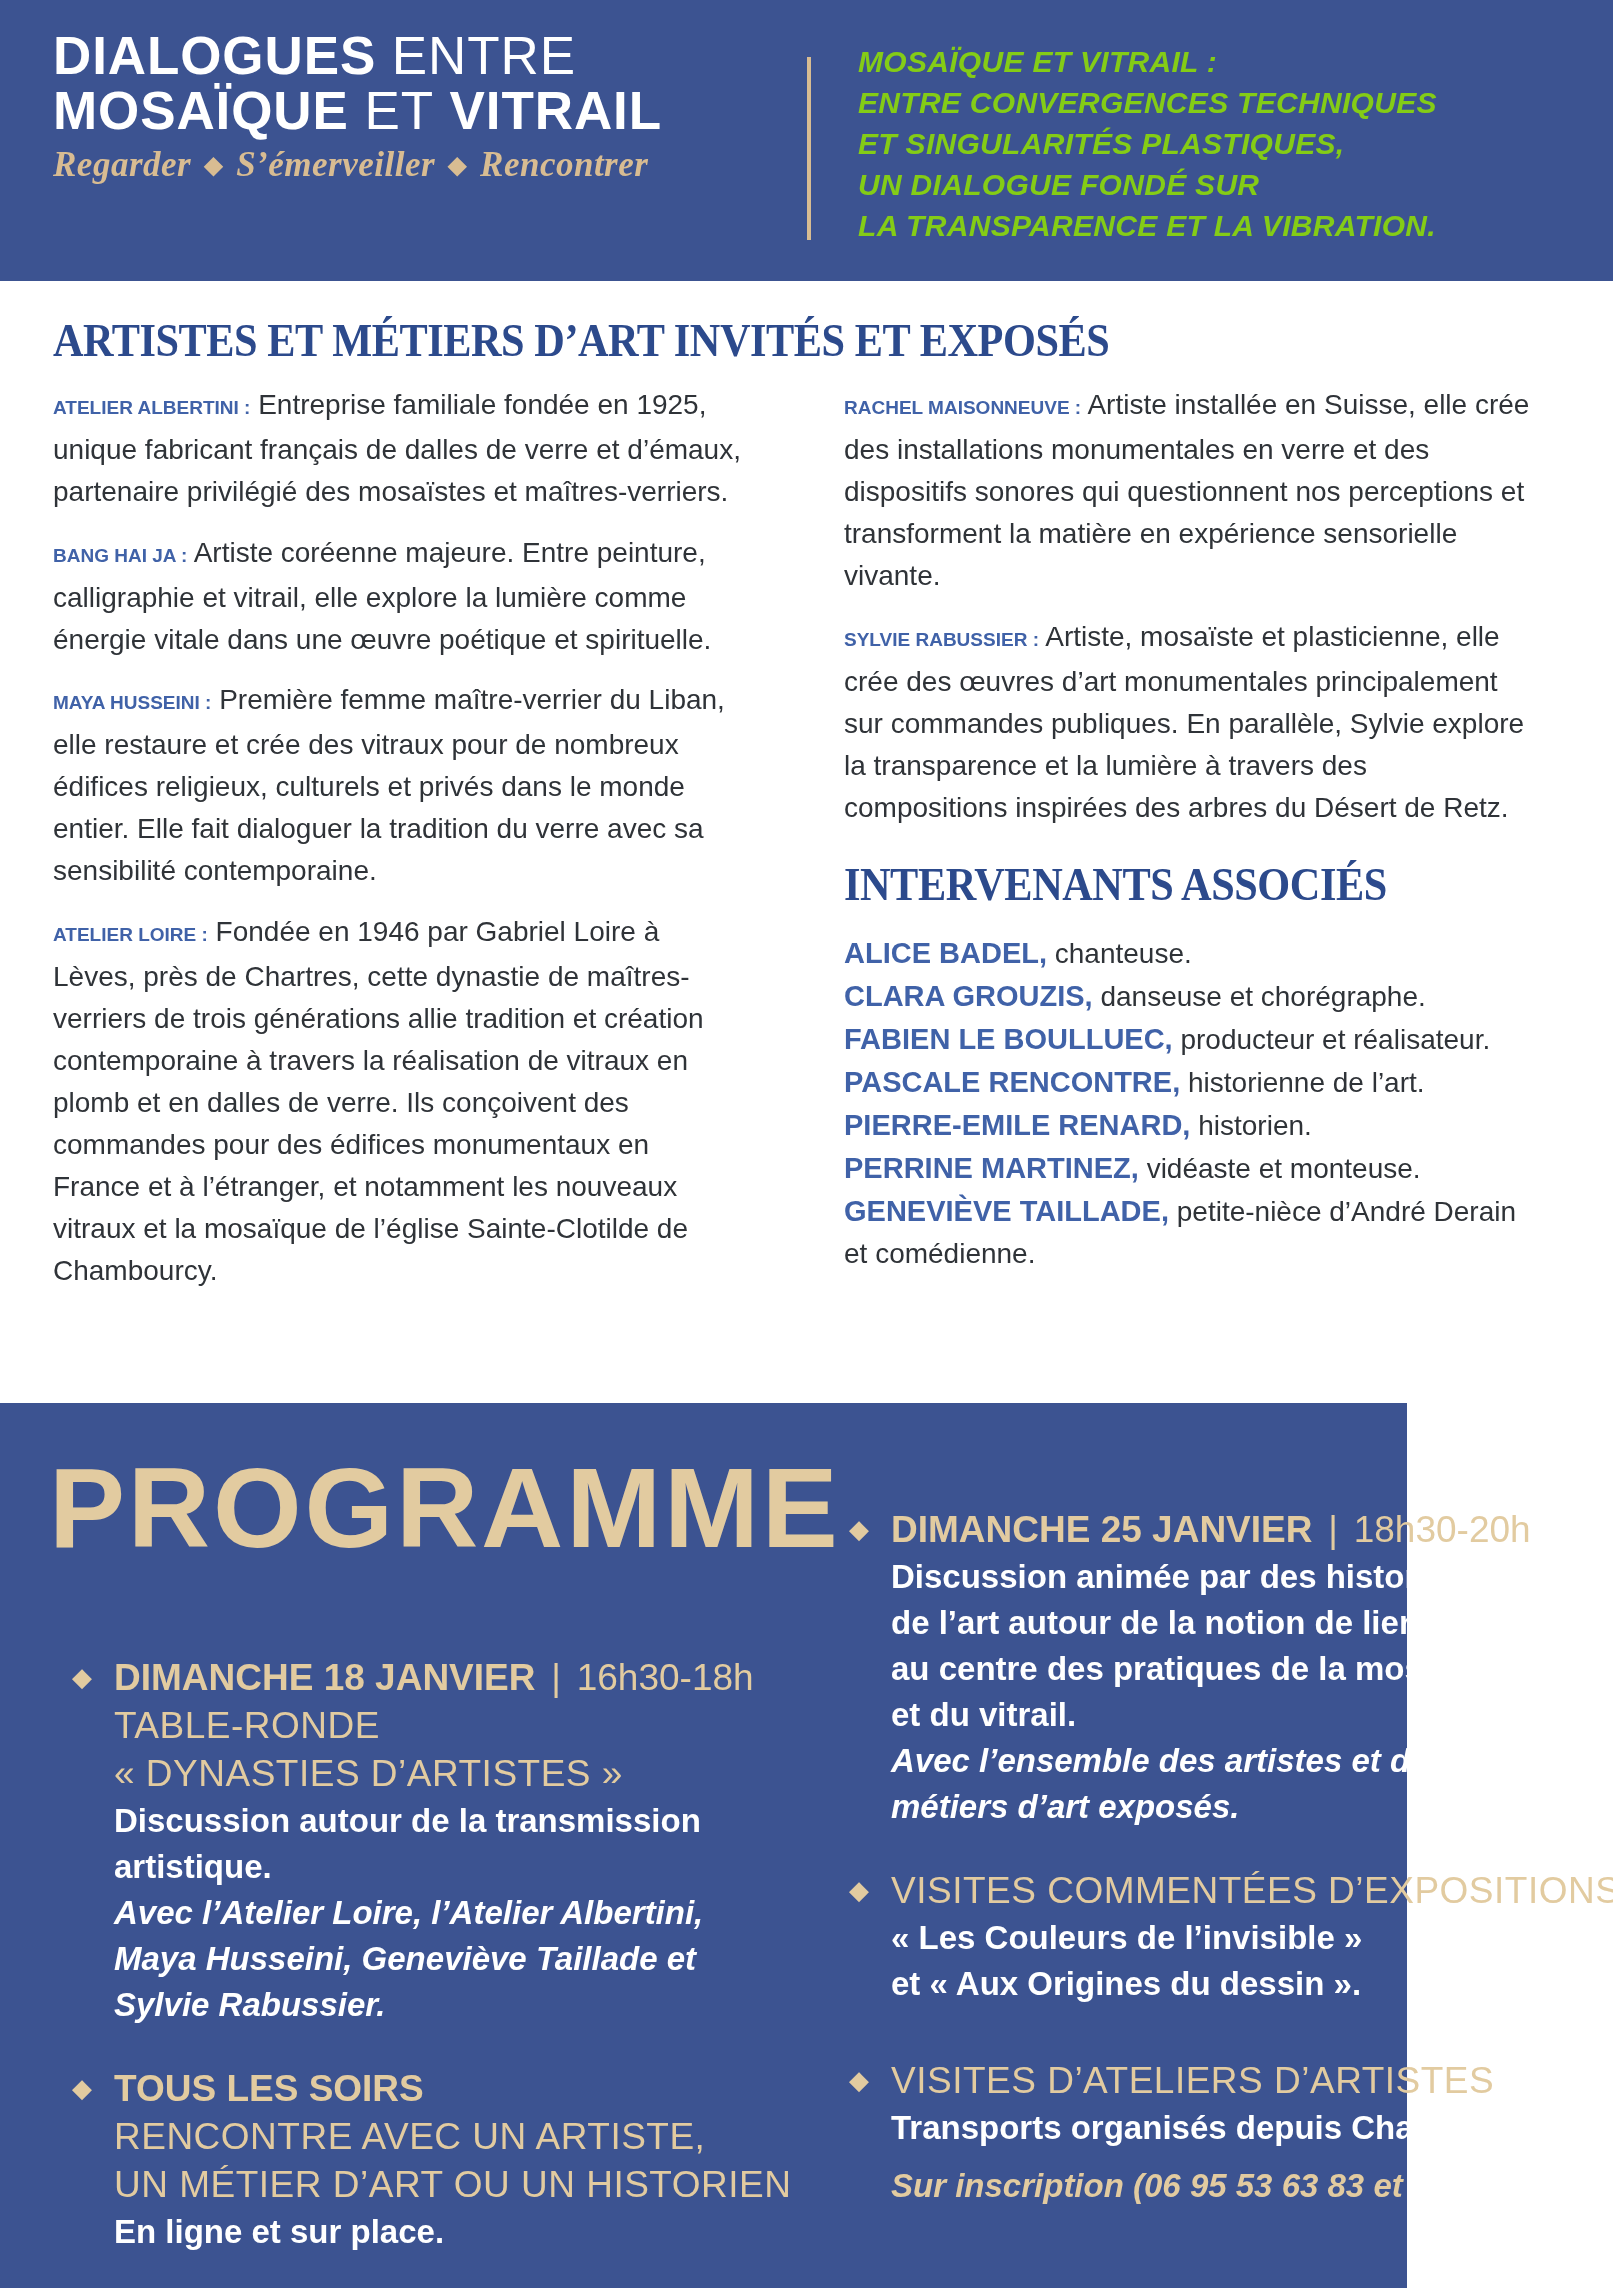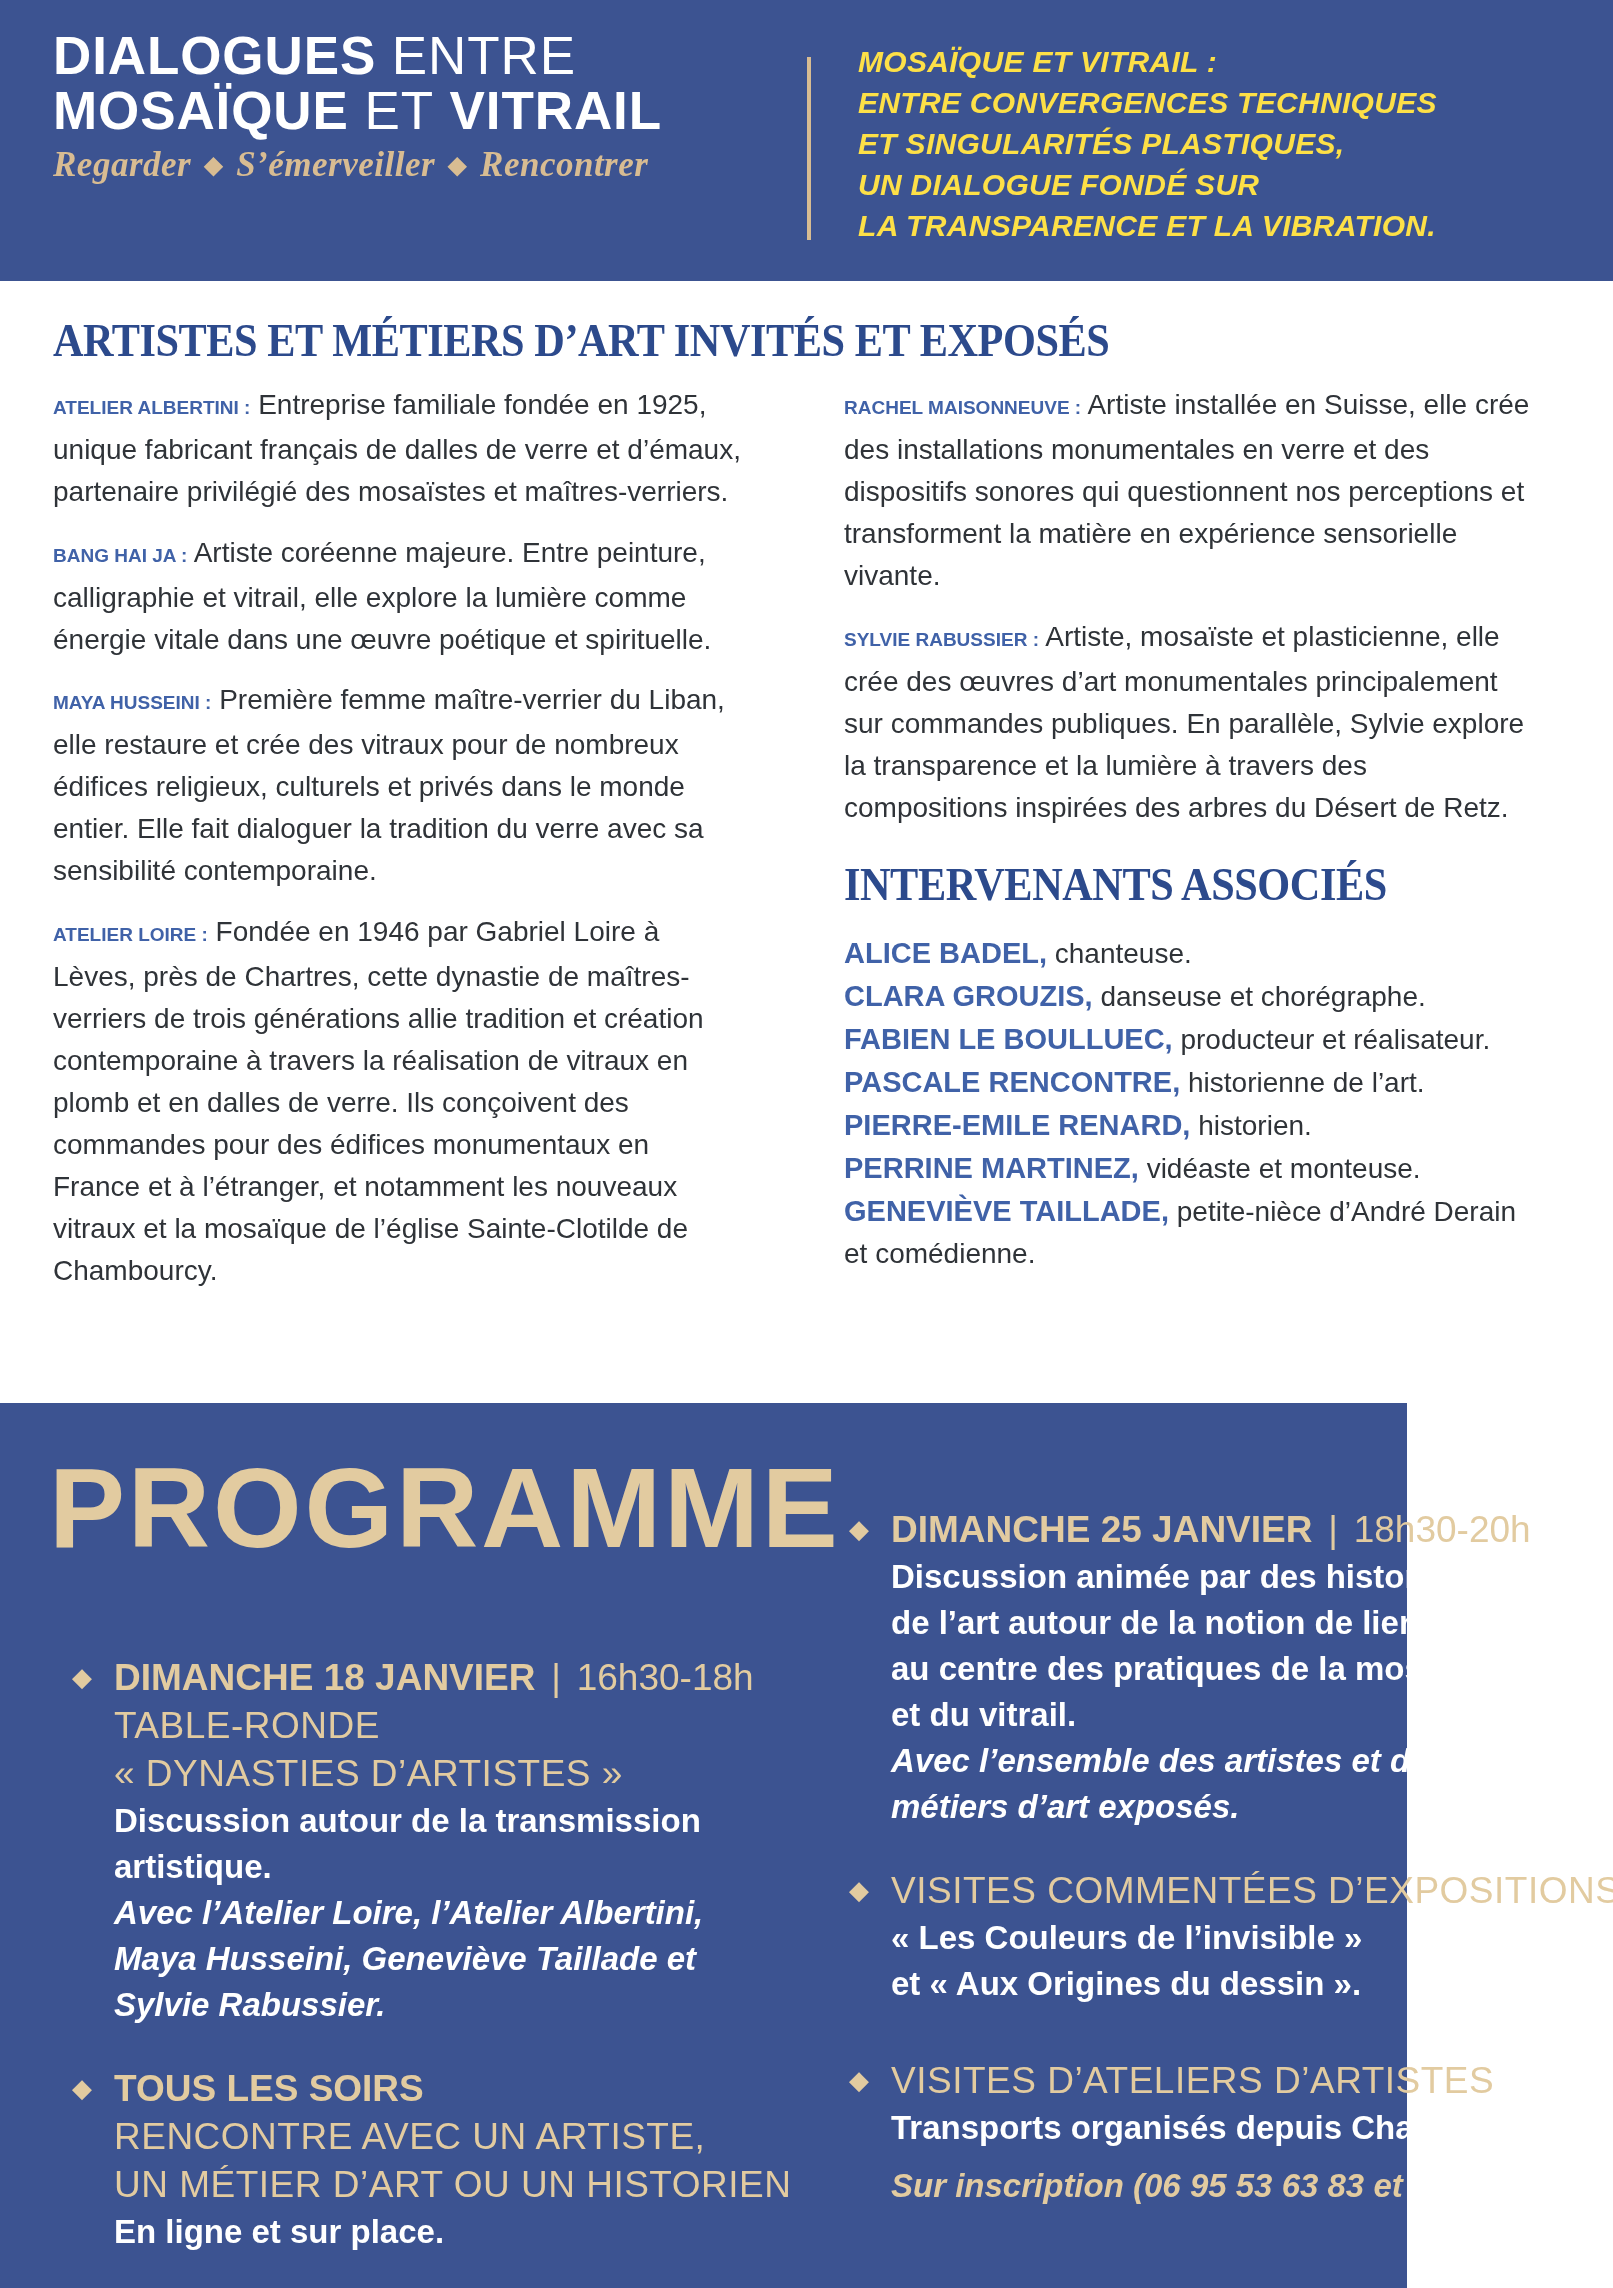--- a/index.html
+++ b/index.html
@@ -22,21 +22,21 @@
   .fw-b{font-weight:700;}
   .fw-l{font-weight:300;}
   .tagline{
     margin-top:7.4px;font-family:"Liberation Serif", serif;font-style:italic;font-weight:700;
     font-size:35px;color:var(--gold);white-space:nowrap;letter-spacing:0.5px;
   }
   .tagline .diamond{font-family:"Liberation Sans", sans-serif;font-style:normal;font-size:24px;
     vertical-align:3.7px;margin:0 13px;}
   .vline{position:absolute;left:807px;top:57px;width:3.7px;height:183px;background:var(--gold);}
   .intro{
-    position:absolute;left:858px;top:41px;color:#fde047;font-style:italic;font-weight:700;
+    position:absolute;left:858px;top:41px;color:#84cc16;font-style:italic;font-weight:700;
     font-size:30px;line-height:41px;letter-spacing:0.3px;white-space:nowrap;
   }
   
   .mid{position:absolute;left:0;top:281px;width:1613px;height:1122px;background:#ffffff;}
   .sec-heading{
     margin:0;font-family:"Liberation Serif", serif;font-weight:700;color:var(--heading-blue);
     font-size:46px;line-height:50px;letter-spacing:-0.5px;
     transform:scaleX(0.92);transform-origin:left center;white-space:nowrap;
   }
   .mid > .sec-heading{position:absolute;left:53px;top:35px;}

